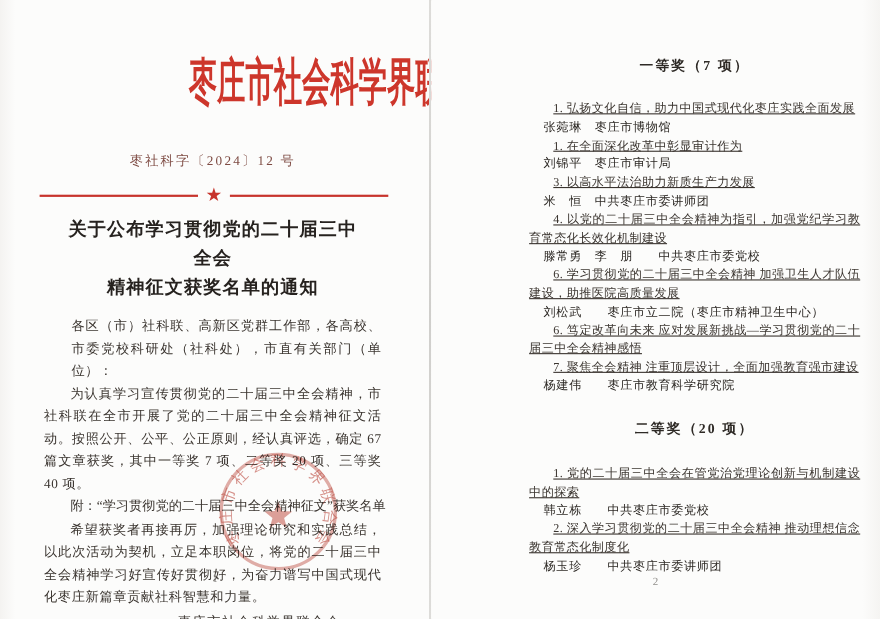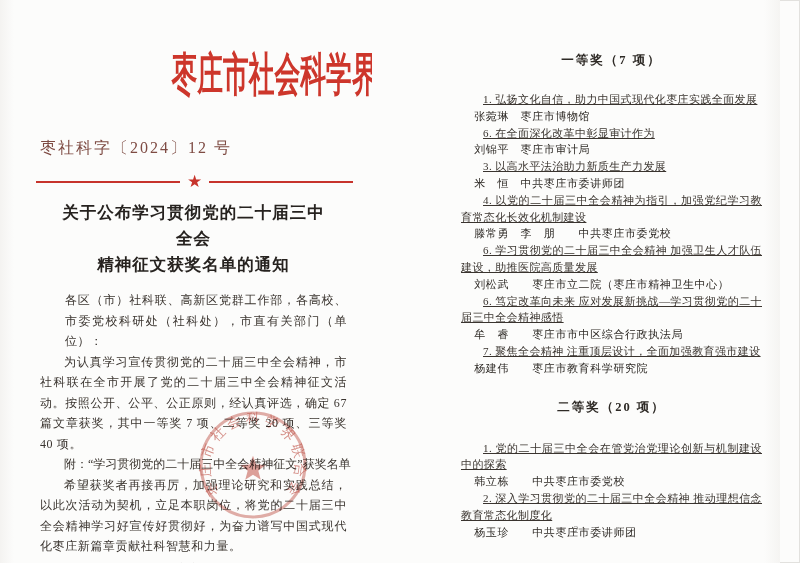--- a/index.html
+++ b/index.html
@@ -6,31 +6,31 @@
   body{
     width:800px;height:563px;overflow:hidden;
     background:#e9e8e5;
     font-family:"Liberation Serif","DejaVu Serif",serif;
   }
   .spread{position:relative;width:800px;height:563px;background:#fcfcfb;
     box-shadow:inset 0 0 0 1px #e2e1de;}
   .page{position:absolute;top:0;height:563px;box-sizing:border-box;}
   .page-left{left:0;width:391px;padding:0 44px 0 40px;
     background:linear-gradient(90deg,#f4f3f1 0,#fcfcfb 14px,#fcfcfb 100%);}
-  .page-right{left:372px;width:408px;padding:52px 18px 0 89px;
+  .page-right{left:392px;width:408px;padding:52px 18px 0 89px;
     background:linear-gradient(270deg,#f5f4f2 0,#fcfcfb 16px,#fcfcfb 100%);}
   .page-divider{position:absolute;left:390px;top:0;width:2px;height:563px;
     background:linear-gradient(180deg,#dddcd9,#cfcecb 50%,#dddcd9);}
 
   
   .banner{margin-top:50px;text-align:center;height:50px;}
   .banner-text{display:inline-block;white-space:nowrap;font-weight:700;
     font-size:46px;line-height:50px;color:#cd362b;
     transform:scaleX(0.56);transform-origin:center;}
-  .doc-number{margin-top:38px;text-align:left;font-size:16px;
+  .doc-number{margin-top:38px;text-align:center;font-size:12px;
     color:#7e4b43;letter-spacing:2px;}
   .red-rule{display:flex;align-items:center;margin:14px -6px 0 -4px;}
   .red-rule .line{flex:1;height:2px;background:#c7342c;}
   .red-rule .star{color:#c7342c;font-size:17px;line-height:17px;margin:0 7px;}
   .doc-title{margin:10px 16px 0;text-align:center;font-size:16.5px;font-weight:700;
     color:#26221f;line-height:26px;letter-spacing:1px;}
   .body-text{font-size:12px;line-height:20.5px;color:#3a342f;
     letter-spacing:0.6px;text-align:justify;margin:0;}
   .recipients{margin-top:12px;margin-left:25px;}
   .indent{text-indent:2em;}
@@ -97,30 +97,29 @@
     <div class="pagenum pagenum-left">1</div>
   </div>
 
   <div class="page-divider"></div>
 
   <div class="page page-right">
     <div id="right-content">
         <div class="section-title">一等奖（7 项）</div>
         <p class="item-title">1. 弘扬文化自信，助力中国式现代化枣庄实践全面发展</p>
         <p class="item-winners">张菀琳　枣庄市博物馆</p>
-        <p class="item-title">6. 在全面深化改革中彰显审计作为</p>
+        <p class="item-title">1. 在全面深化改革中彰显审计作为</p>
         <p class="item-winners">刘锦平　枣庄市审计局</p>
         <p class="item-title">3. 以高水平法治助力新质生产力发展</p>
         <p class="item-winners">米　恒　中共枣庄市委讲师团</p>
         <p class="item-title">4. 以党的二十届三中全会精神为指引，加强党纪学习教育常态化长效化机制建设</p>
         <p class="item-winners">滕常勇　李　朋　　中共枣庄市委党校</p>
         <p class="item-title">6. 学习贯彻党的二十届三中全会精神 加强卫生人才队伍建设，助推医院高质量发展</p>
         <p class="item-winners">刘松武　　枣庄市立二院（枣庄市精神卫生中心）</p>
         <p class="item-title">6. 笃定改革向未来 应对发展新挑战—学习贯彻党的二十届三中全会精神感悟</p>
-        <p class="item-winners">牟　睿　　枣庄市市中区综合行政执法局</p>
         <p class="item-title">7. 聚焦全会精神 注重顶层设计，全面加强教育强市建设</p>
         <p class="item-winners">杨建伟　　枣庄市教育科学研究院</p>
         <div class="section-title sec2">二等奖（20 项）</div>
         <p class="item-title">1. 党的二十届三中全会在管党治党理论创新与机制建设中的探索</p>
         <p class="item-winners">韩立栋　　中共枣庄市委党校</p>
         <p class="item-title">2. 深入学习贯彻党的二十届三中全会精神 推动理想信念教育常态化制度化</p>
         <p class="item-winners">杨玉珍　　中共枣庄市委讲师团</p>
       </div>
     <div class="pagenum pagenum-right">2</div>
   </div>

